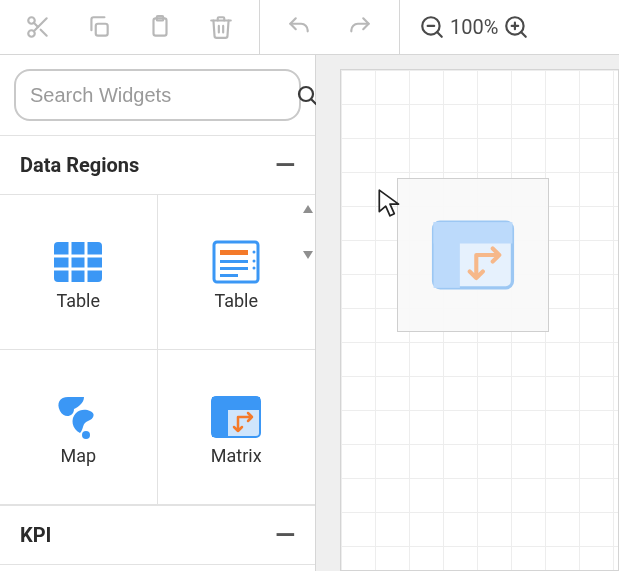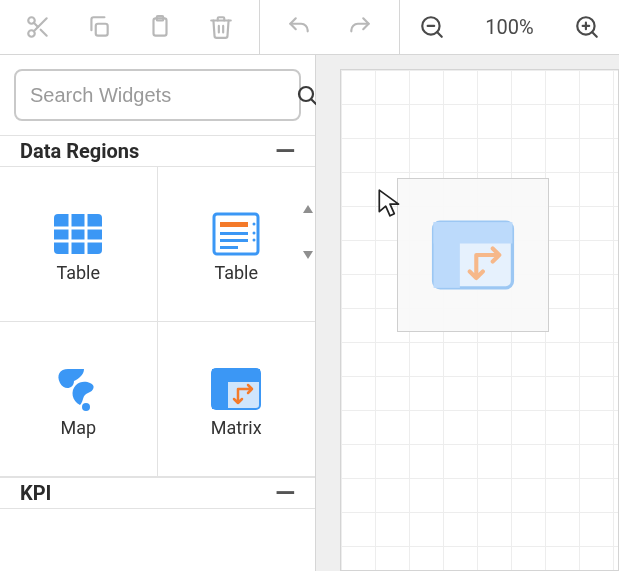--- a/index.html
+++ b/index.html
@@ -2,34 +2,34 @@
 <html><head>
 <meta charset="utf-8">
 <style>
 * { box-sizing: border-box; margin: 0; padding: 0; }
 body { font-family: -apple-system, BlinkMacSystemFont, "Segoe UI", Roboto, Arial, sans-serif; background: #fff; width: 619px; height: 571px; overflow: hidden; color: #333; }
 
 .toolbar { display: flex; height: 55px; border-bottom: 1px solid #d6d6d6; align-items: center; }
 .toolbar-group { display: flex; align-items: center; height: 100%; padding: 0 8px; }
 .tg-edit { width: 260px; justify-content: space-around; border-right: 1px solid #d6d6d6; }
 .tg-history { width: 140px; justify-content: space-around; border-right: 1px solid #d6d6d6; }
-.tg-zoom { flex: 1; justify-content: space-between; padding: 7px 14px; }
+.tg-zoom { flex: 1; justify-content: flex-start; padding: 7px 14px; }
 .tbtn { width: 36px; height: 36px; display: flex; align-items: center; justify-content: center; cursor: pointer; color: #b8b8b8; }
 .tbtn.act { color: #4a4a4a; }
 .zoom-txt { font-size: 20px; color: #4a4a4a; }
 
 .main { display: flex; height: calc(571px - 55px); }
 .sidebar { width: 316px; display: flex; flex-direction: column; border-right: 1px solid #d6d6d6; background: #fff; position: relative; }
 .search-wrap { padding: 14px; }
-.search { border: 2px solid #c9c9c9; border-radius: 8px; height: 52px; display: flex; align-items: center; padding: 0 14px; }
+.search { border: 2px solid #c9c9c9; border-radius: 16px; height: 52px; display: flex; align-items: center; padding: 0 14px; }
 .search input { border: none; outline: none; flex: 1; font-size: 20px; color: #333; background: transparent; }
 .search input::placeholder { color: #9a9a9a; }
 .search-ico { color: #3a3a3a; }
 
-.section-hdr { display: flex; align-items: center; justify-content: space-between; padding: 0 20px; height: 32px; border-top: 1px solid #e2e2e2; border-bottom: 1px solid #e2e2e2; cursor: pointer; }
+.section-hdr { display: flex; align-items: center; justify-content: space-between; padding: 0 20px; height: 60px; border-top: 1px solid #e2e2e2; border-bottom: 1px solid #e2e2e2; cursor: pointer; }
 .section-hdr .ttl { font-size: 20px; font-weight: 700; color: #2b2b2b; }
 .collapse { font-size: 26px; font-weight: 700; color: #555; line-height: 1; }
 
 .widget-grid { display: grid; grid-template-columns: 1fr 1fr; }
 .widget { height: 155px; display: flex; flex-direction: column; align-items: center; justify-content: center; border-right: 1px solid #e2e2e2; border-bottom: 1px solid #e2e2e2; cursor: grab; }
 .widget:nth-child(2n) { border-right: none; }
 .wlabel { font-size: 18px; color: #333; }
 
 .scroll-hint { position: absolute; right: 2px; top: 150px; height: 54px; width: 10px; color: #8f8f8f; display: flex; flex-direction: column; justify-content: space-between; align-items: center; font-size: 10px; }
 

